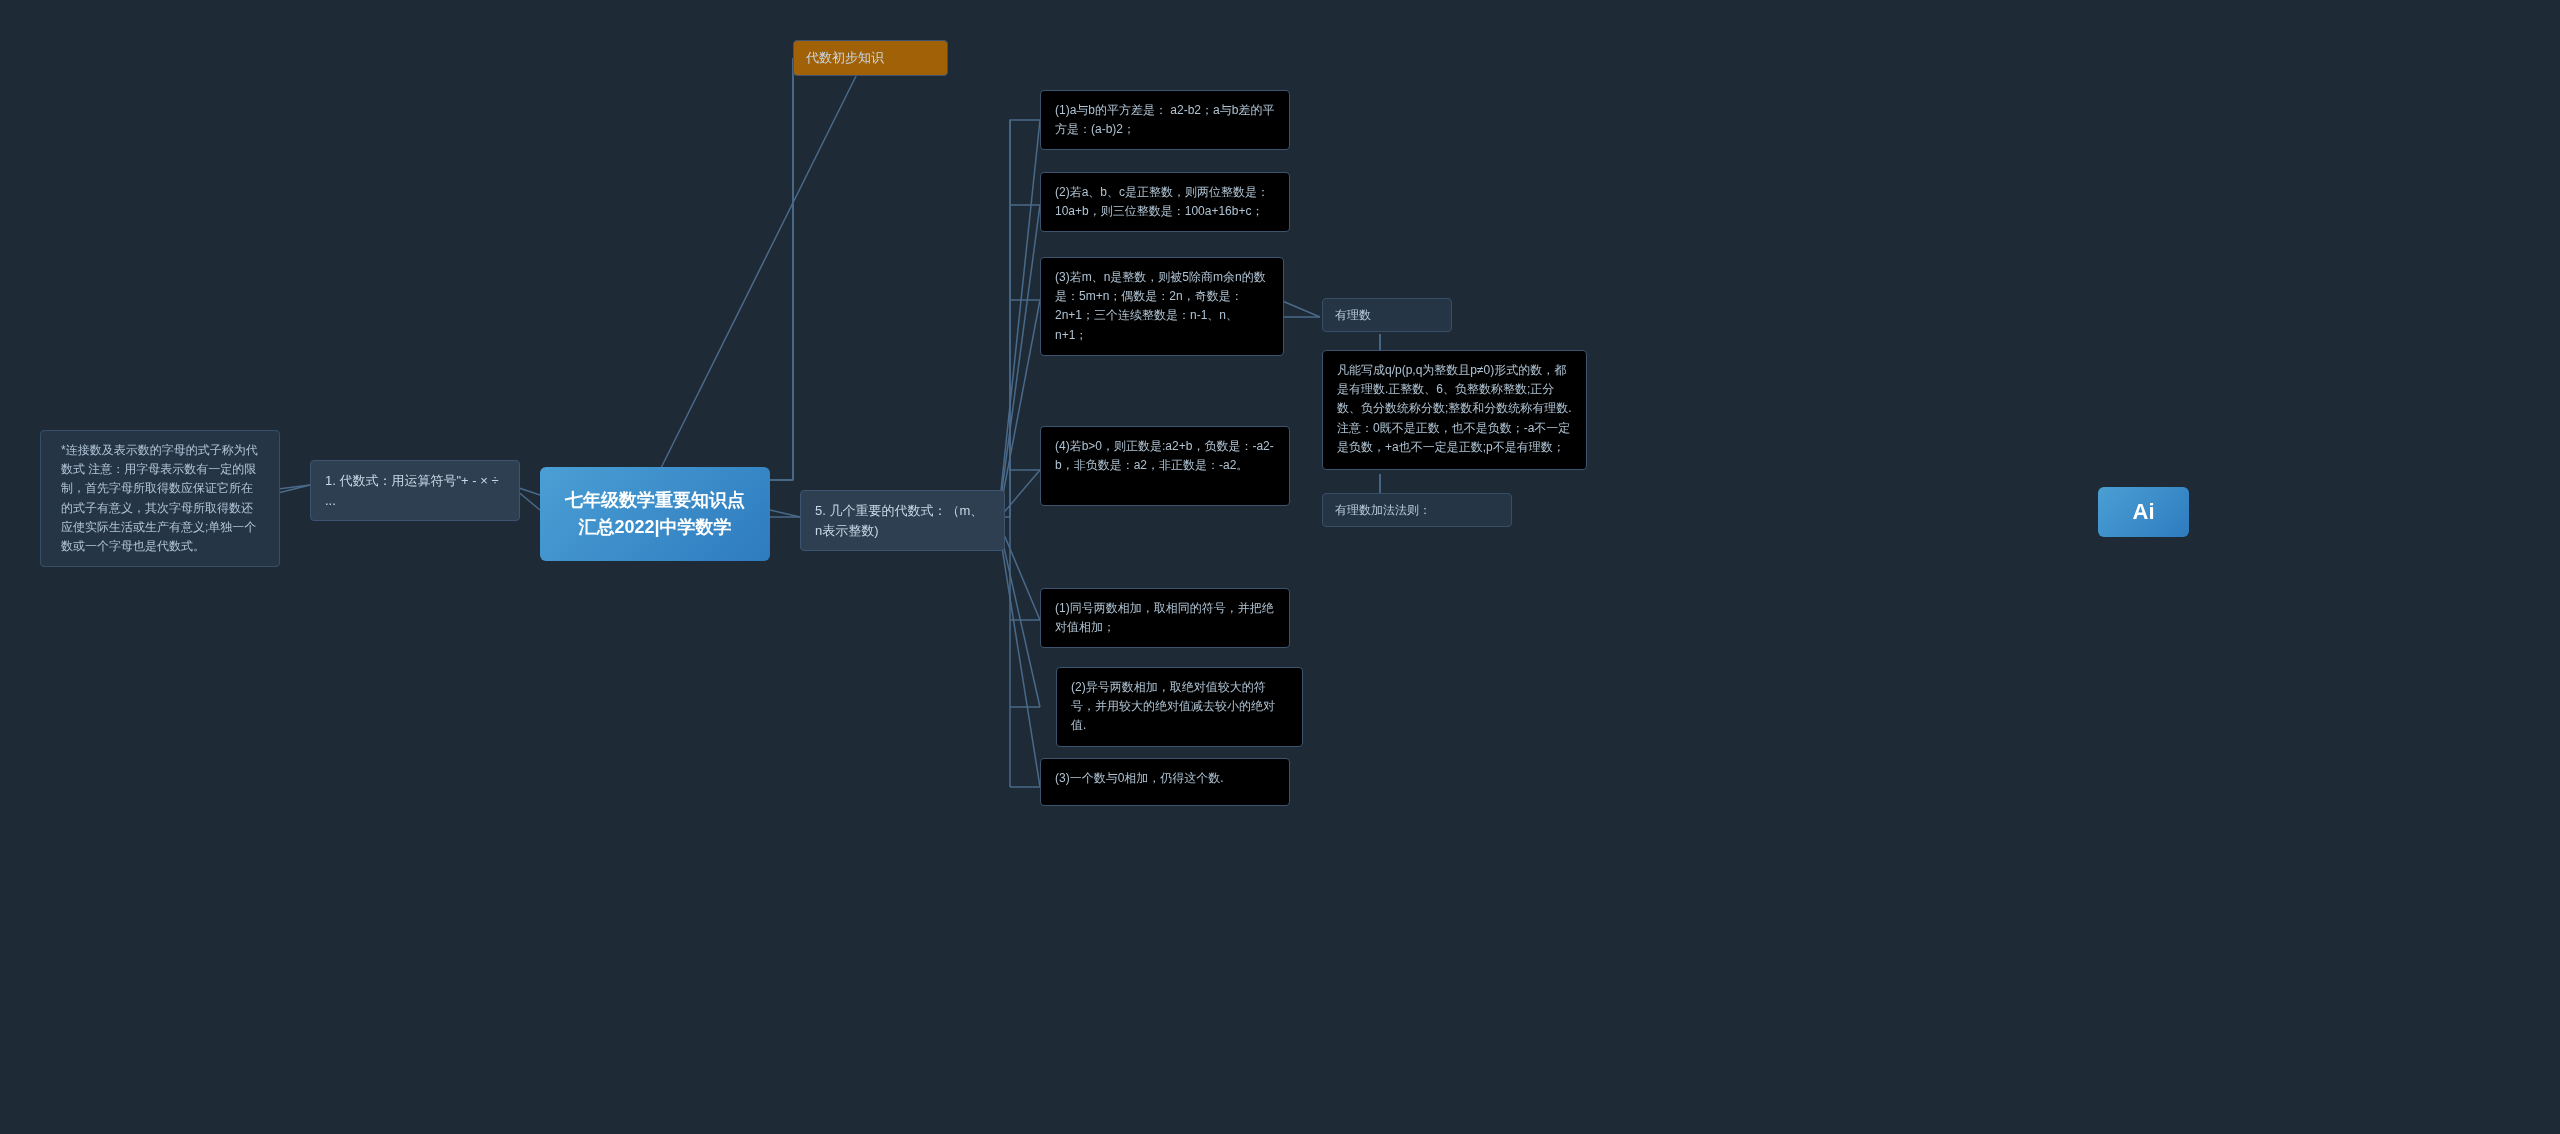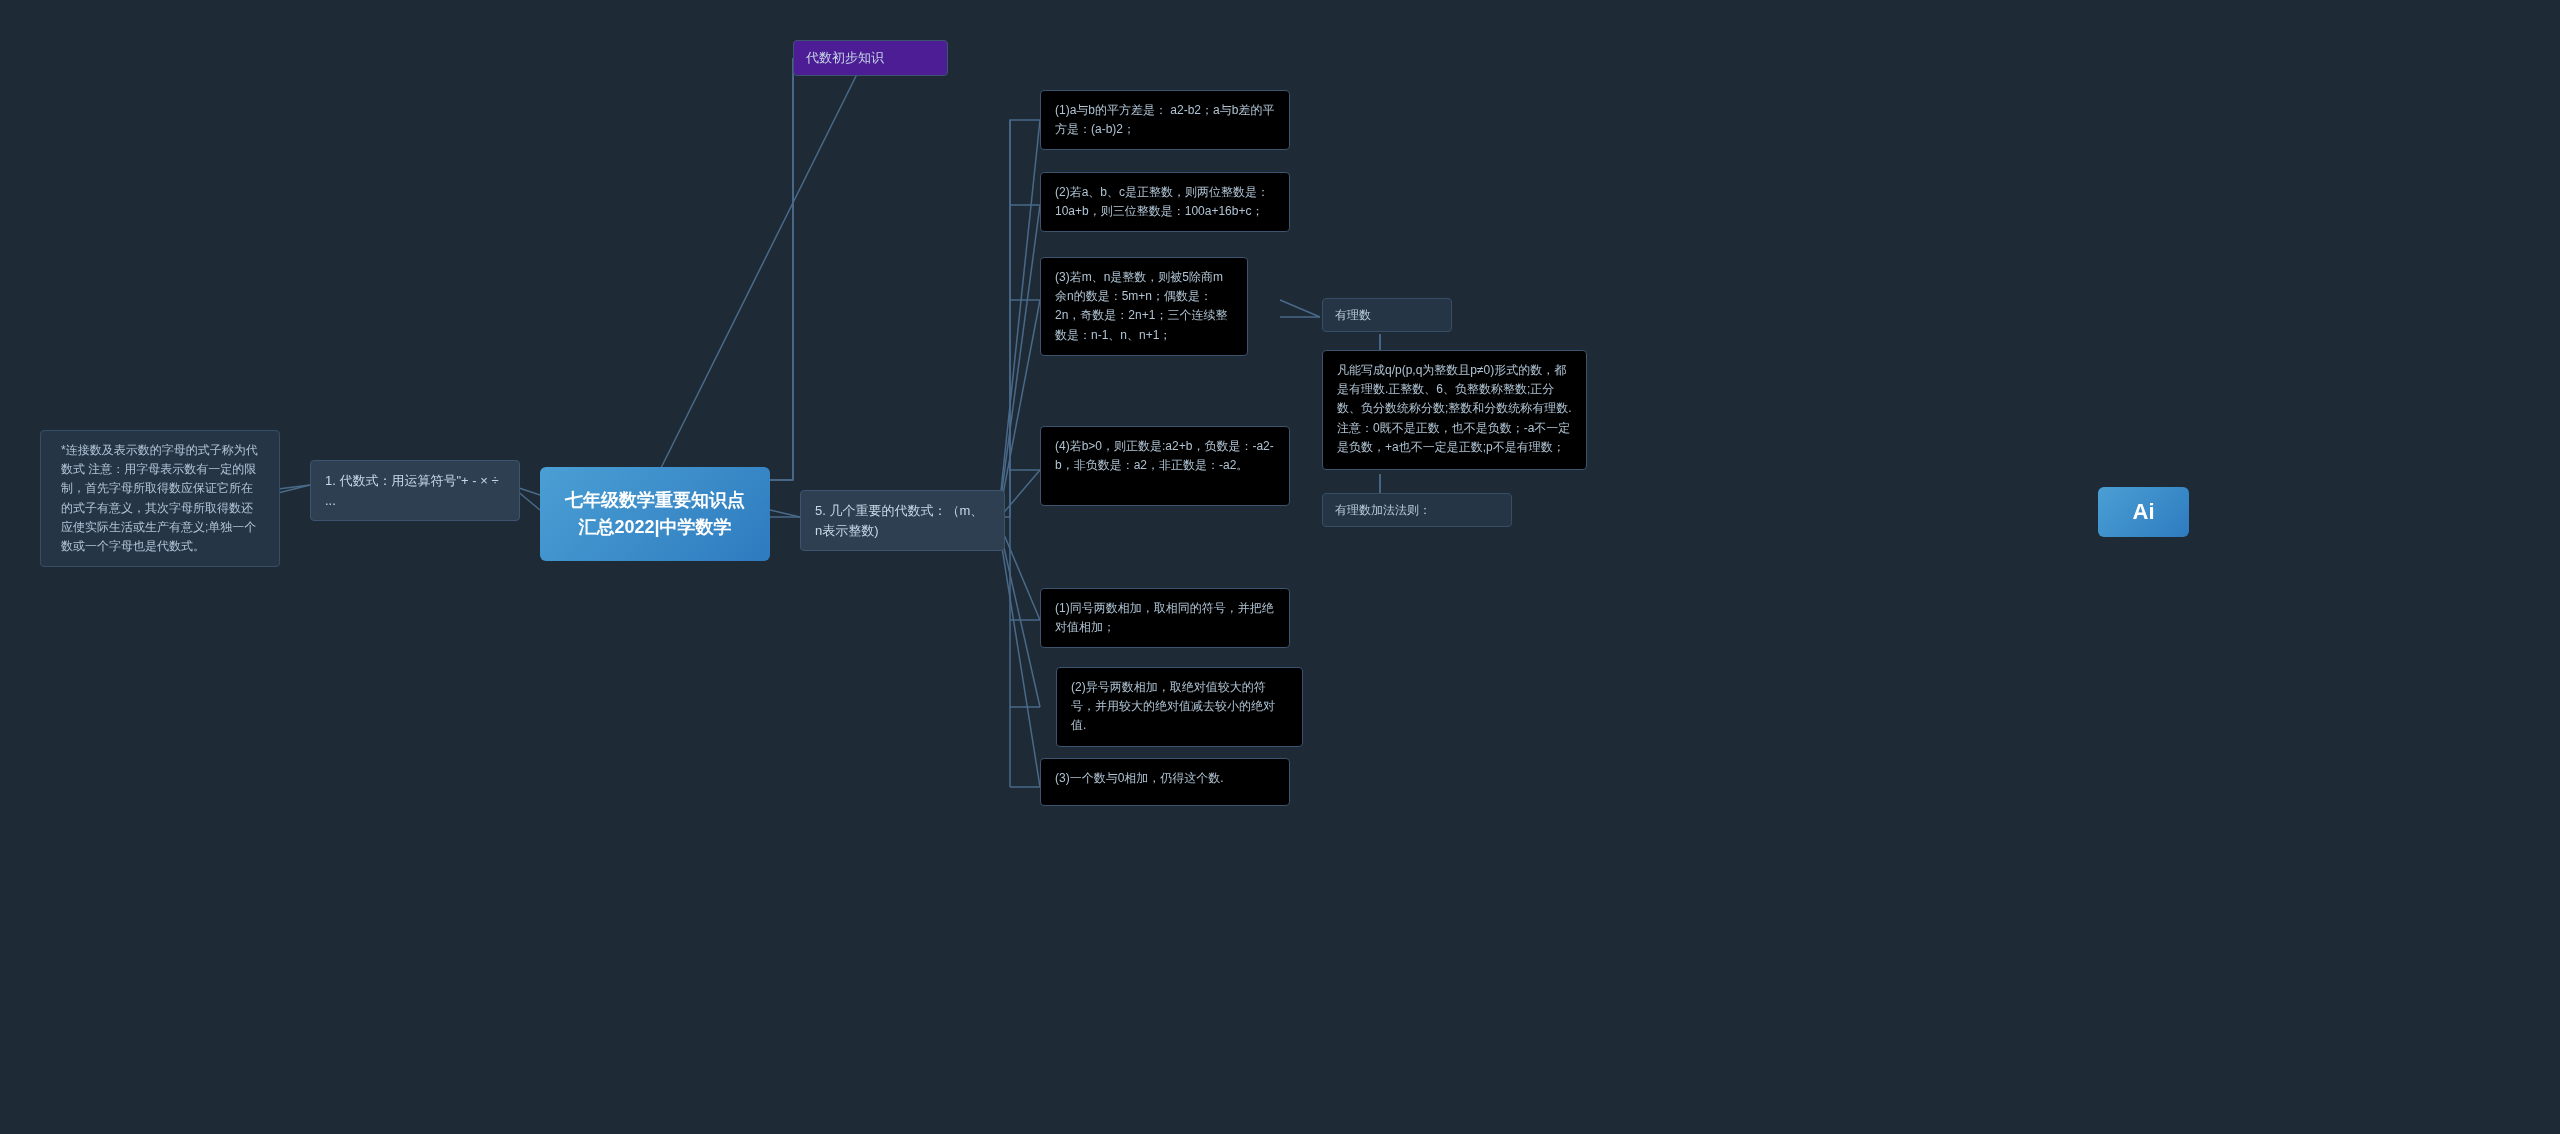--- a/index.html
+++ b/index.html
@@ -67,21 +67,21 @@
     }
     .node-left {
       background-color: #263545;
       border: 1px solid #374f66;
       padding: 10px 20px;
       font-size: 12px;
       color: #b0c4d8;
       line-height: 1.6;
     }
     .node-top {
-      background-color: #4c1d95;
+      background-color: #a16207;
       border: 1px solid #3d5470;
       padding: 8px 14px;
       font-size: 13px;
       color: #c8d8e8;
     }
   </style>
 </head>
 <body>
 
 <div class="mind-map-container">
@@ -174,21 +174,21 @@
   </div>
 
   <div class="node node-detail" style="left:1040px; top:90px; width:250px; min-height:60px;">
     <span>(1)a与b的平方差是： a2-b2；a与b差的平方是：(a-b)2；</span>
   </div>
 
   <div class="node node-detail" style="left:1040px; top:172px; width:250px; min-height:60px;">
     <span>(2)若a、b、c是正整数，则两位整数是：10a+b，则三位整数是：100a+16b+c；</span>
   </div>
 
-  <div class="node node-detail" style="left:1040px; top:257px; width:208px; min-height:85px;">
+  <div class="node node-detail" style="left:1040px; top:257px; width:244px; min-height:85px;">
     <span>(3)若m、n是整数，则被5除商m余n的数是：5m+n；偶数是：2n，奇数是：2n+1；三个连续整数是：n-1、n、n+1；</span>
   </div>
 
   <div class="node node-detail" style="left:1040px; top:426px; width:250px; min-height:80px;">
     <span>(4)若b&gt;0，则正数是:a2+b，负数是：-a2-b，非负数是：a2，非正数是：-a2。</span>
   </div>
 
   <div class="node node-secondary" style="left:1322px; top:298px; width:130px; height:34px; display:flex; align-items:center;">
     <span>有理数</span>
   </div>

